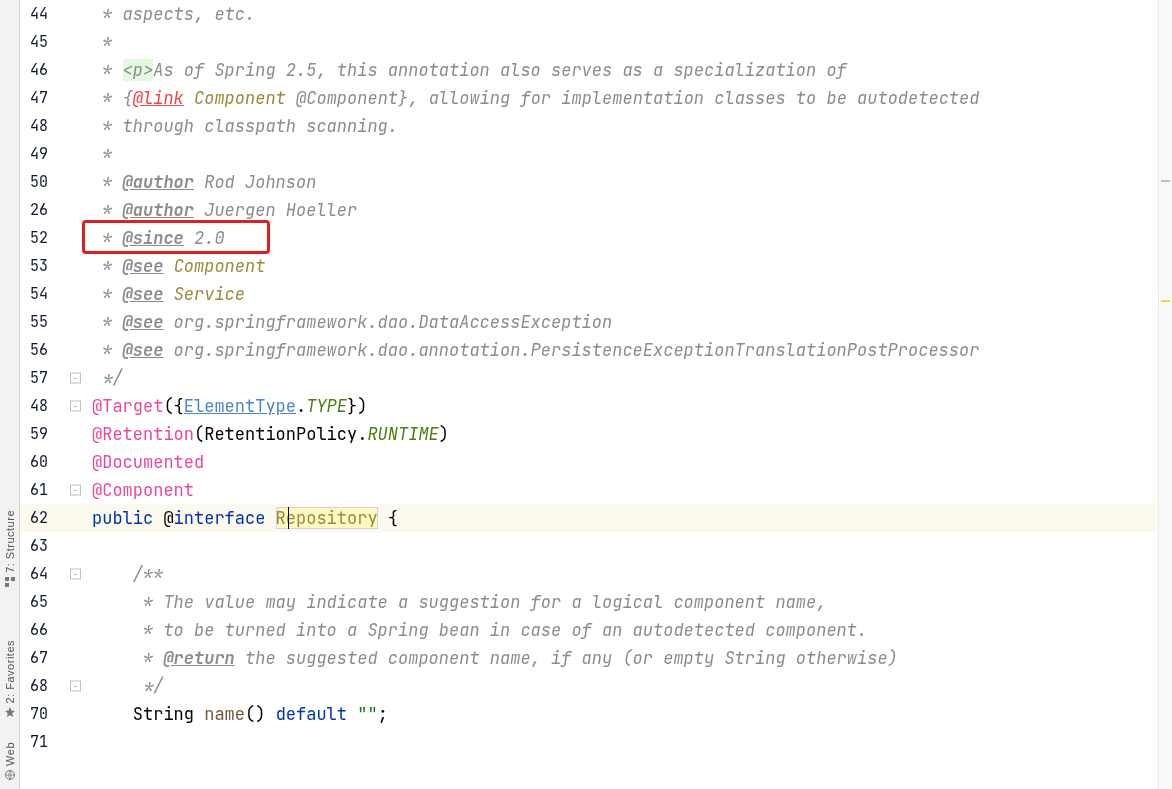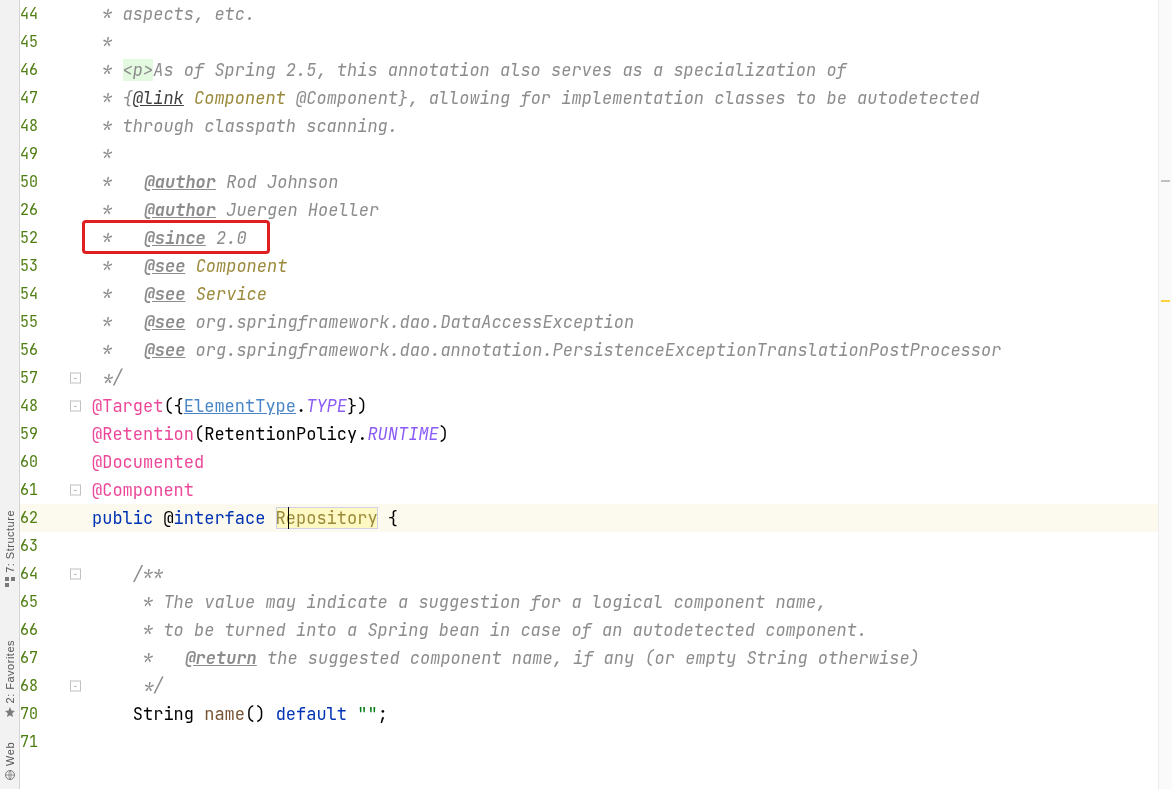--- a/index.html
+++ b/index.html
@@ -4,33 +4,33 @@
 <style>
   * { margin: 0; padding: 0; box-sizing: border-box; }
   html, body { width: 1172px; height: 789px; overflow: hidden; font-family: "JetBrains Mono","Consolas","Menlo",monospace; background: #ffffff; }
   .root { display: flex; width: 100%; height: 100%; }
   .tool-strip { width: 20px; background: #f2f2f2; border-right: 1px solid #d4d4d4; position: relative; }
   .tool-tab { position: absolute; left: 0; width: 20px; font-size: 11px; color: #555; display: flex; flex-direction: column; align-items: center; gap: 2px; cursor: pointer; }
   .tool-tab .lbl { writing-mode: vertical-rl; transform: rotate(180deg); white-space: nowrap; letter-spacing: 0.5px; font-family: "Segoe UI", Arial, sans-serif; }
   .tool-tab .ico { width: 14px; height: 14px; display: flex; align-items: center; justify-content: center; font-size: 11px; }
   .editor { flex: 1; display: flex; flex-direction: column; }
   .line { display: flex; height: 28px; align-items: center; font-size: 17px; line-height: 28px; }
-  .ln-num { width: 48px; text-align: left; padding-right: 10px; color: #4d7c0f; font-size: 15px; user-select: none; }
+  .ln-num { width: 48px; text-align: center; padding-right: 10px; color: #0f172a; font-size: 15px; user-select: none; }
   .gut { width: 20px; position: relative; }
   .fold { position: absolute; top: 50%; left: 2px; transform: translateY(-50%); width: 11px; height: 11px; border: 1px solid #c0c0c0; font-size: 8px; line-height: 9px; text-align: center; color: #8a8a8a; background: #fff; cursor: pointer; }
   .gutter-border { border-right: 1px solid #e8e8e8; }
   .code { flex: 1; white-space: pre; padding-left: 4px; position: relative; }
   .c-comment { color: #8c8c8c; font-style: italic; }
-  .c-doctag { color: #8c8c8c; font-style: italic; text-decoration: underline; font-weight: bold; margin-left: 22px; }
+  .c-doctag { color: #8c8c8c; font-style: italic; text-decoration: underline; font-weight: bold; }
   .c-html { color: #8c8c8c; font-style: italic; background: #e4fae0; }
-  .c-linkword { color: #404040; font-style: italic; text-decoration: underline; text-align: center; }
+  .c-linkword { color: #ef4444; font-style: italic; text-decoration: underline; text-align: center; }
   .c-doccode { color: #9b8a3b; font-style: italic; }
   .c-anno { color: #ec4899; }
   .c-type { color: #4a86c7; text-decoration: underline; }
-  .c-const { color: #8b5cf6; font-style: italic; }
+  .c-const { color: #4d7c0f; font-style: italic; }
   .c-kw { color: #0033b3; }
   .c-class { color: #9b8a3b; }
   .c-method { color: #7a5535; }
   .c-str { color: #067d17; }
   .line.current { background: #fcfaee; }
   .line.current .ln-num { background: #fcfaee; }
   .line.current .gut { background: #fcfaee; }
   .decl-name { background: #fef9c3; box-shadow: inset 0 0 0 1px #d0d0e8; }
   .red-box { position: absolute; border: 3px solid #e02020; border-radius: 4px; pointer-events: none; }
   .caret-line::before { content:""; position:absolute; left:200px; top:3px; width:1px; height:22px; background:#000; }

